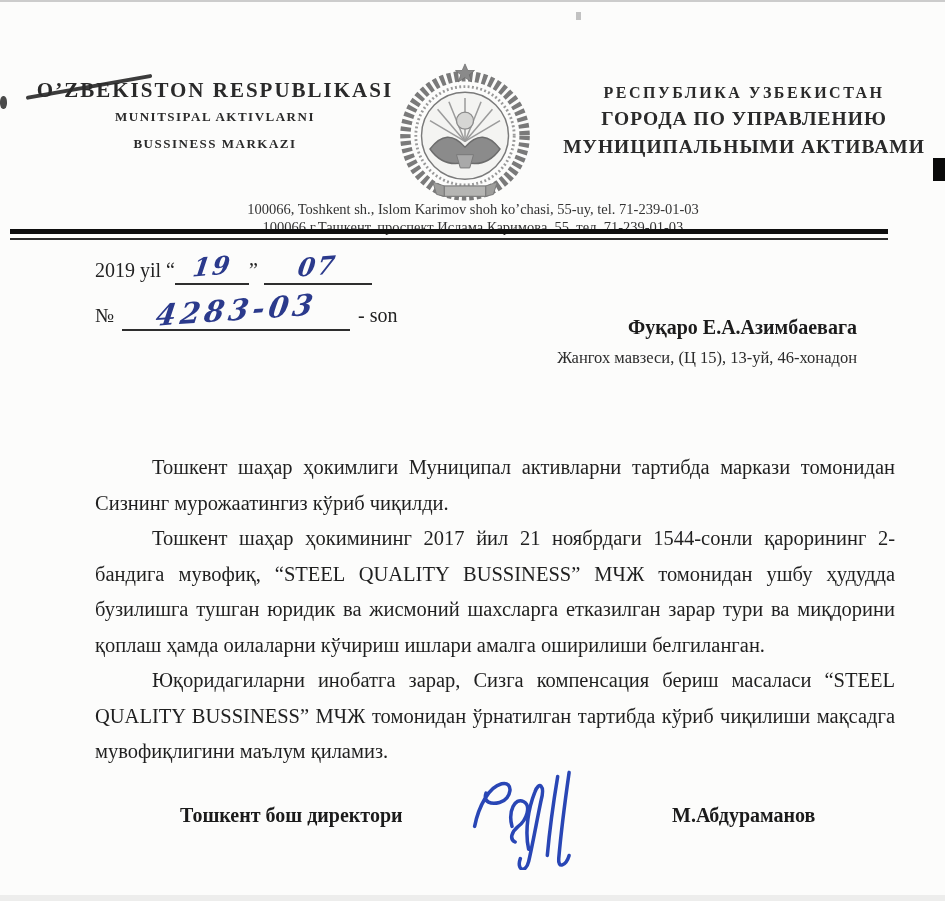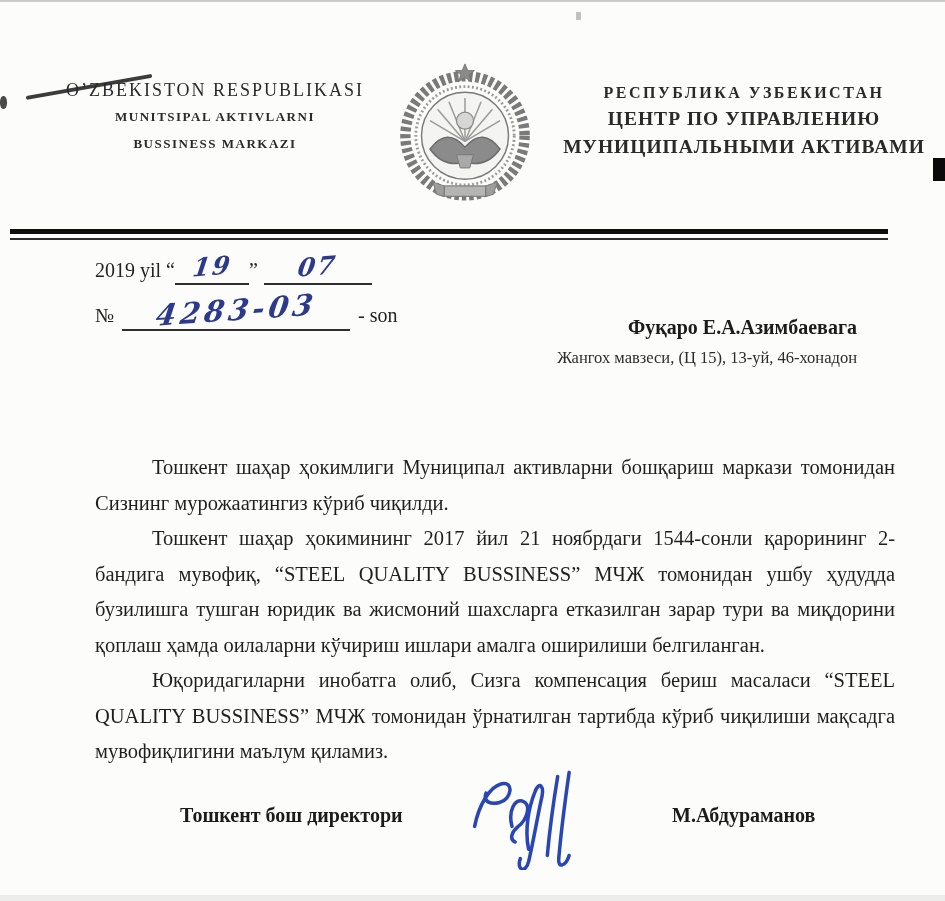--- a/index.html
+++ b/index.html
@@ -12,21 +12,21 @@
   .top-edge { position:absolute; left:0; top:0; width:945px; height:2px; background:#cccccc; }
   .speck { position:absolute; left:576px; top:12px; width:5px; height:8px; background:#c2c2c2; }
   .pen-stroke { position:absolute; left:26px; top:96px; width:128px; height:4px;
     background:#3c3c3c; border-radius:2px; transform:rotate(-10deg); transform-origin:left center; }
   .blob-left { position:absolute; left:0; top:96px; width:7px; height:13px; background:#4a4a4a; border-radius:45%; }
   .mark-right { position:absolute; left:933px; top:158px; width:12px; height:23px; background:#0a0a0a; }
   .bottom-band { position:absolute; left:0; bottom:0; width:945px; height:6px; background:#ededec; }
 
   
   .lh-left { position:absolute; left:36px; top:78px; width:358px; text-align:center; color:#2a2a2a; }
-  .lh-left .l1 { font-size:18px; font-weight:400; letter-spacing:2px; line-height:25px; white-space:nowrap; }
+  .lh-left .l1 { font-size:21px; font-weight:700; letter-spacing:2px; line-height:25px; white-space:nowrap; }
   .lh-left .l2 { font-size:13px;  font-weight:800; letter-spacing:1.5px; line-height:27px; white-space:nowrap; }
   .lh-right { position:absolute; left:548px; top:80px; width:392px; text-align:center; color:#2a2a2a; }
   .lh-right .l1 { font-size:16px; font-weight:700; letter-spacing:2.5px; line-height:25px; white-space:nowrap; }
   .lh-right .l2 { font-size:19.5px; font-weight:800; letter-spacing:1px; line-height:28px; white-space:nowrap; }
   .emblem { position:absolute; left:394px; top:62px; width:142px; height:140px; }
 
   .addr { position:absolute; left:58px; top:200px; width:830px; text-align:center;
           font-size:14.5px; line-height:18px; color:#333; }
   .rule-thick { position:absolute; left:10px; top:229px; width:878px; height:5px; background:#0e0e0e; }
   .rule-thin  { position:absolute; left:10px; top:238px; width:878px; height:2px; background:#2b2b2b; }
@@ -94,46 +94,50 @@
       <path d="M66,98 L84,98 L80,112 L70,112 Z" fill="#a9a9a9" stroke="#787878" stroke-width="1"></path>
       <polygon points="75,2 78,9 85,9 79.5,13.5 82,21 75,16.5 68,21 70.5,13.5 65,9 72,9" fill="#8a8a8a" stroke="#6c6c6c" stroke-width="0.8"></polygon>
       <rect x="53" y="131" width="44" height="11" fill="#b5b5b3" stroke="#7a7a7a" stroke-width="1.2"></rect>
       <path d="M53,131 L41,127 L45,140 L53,142 Z" fill="#9e9e9c" stroke="#7a7a7a" stroke-width="1"></path>
       <path d="M97,131 L109,127 L105,140 L97,142 Z" fill="#9e9e9c" stroke="#7a7a7a" stroke-width="1"></path>
     </svg>
   </div>
 
   <div class="lh-right">
     <div class="l1">РЕСПУБЛИКА УЗБЕКИСТАН</div>
-    <div class="l2">ЦЕНТР ПО УПРАВЛЕНИЮ</div>
+    <div class="l2">ГОРОДА ПО УПРАВЛЕНИЮ</div>
     <div class="l2">МУНИЦИПАЛЬНЫМИ АКТИВАМИ</div>
   </div>
 
+  <div class="addr">
+    <div>100066, Toshkent sh., Islom Karimov shoh ko’chasi, 55-uy, tel. 71-239-01-03</div>
+    <div>100066,г.Ташкент, проспект Ислама Каримова, 55, тел. 71-239-01-03</div>
+  </div>
 
   <div class="rule-thick"></div>
   <div class="rule-thin"></div>
 
   <div class="ref">
     <div class="ref-row">
       <span>2019 yil “</span><span class="slot slot-day"><span class="hand hand-day">19</span></span><span>”</span><span class="slot slot-month"><span class="hand hand-month">07</span></span>
     </div>
     <div class="ref-row">
       <span>№</span><span class="slot slot-num"><span class="hand hand-num">4283-03</span></span><span>- son</span>
     </div>
   </div>
 
   <div class="recipient">
     <div class="name">Фуқаро Е.А.Азимбаевага</div>
     <div class="line">Жангох мавзеси, (Ц 15), 13-уй, 46-хонадон</div>
   </div>
 
   <div class="body-text">
-    <p>Тошкент шаҳар ҳокимлиги Муниципал активларни бошқариш маркази томонидан Сизнинг  мурожаатингиз кўриб чиқилди.</p>
+    <p>Тошкент шаҳар ҳокимлиги Муниципал активларни тартибда маркази томонидан Сизнинг  мурожаатингиз кўриб чиқилди.</p>
     <p>Тошкент шаҳар ҳокимининг 2017 йил 21 ноябрдаги 1544-сонли қарорининг 2-бандига мувофиқ, “STEEL QUALITY BUSSINESS” МЧЖ томонидан ушбу ҳудудда бузилишга тушган юридик ва жисмоний шахсларга етказилган зарар тури ва миқдорини қоплаш ҳамда оилаларни кўчириш ишлари амалга оширилиши белгиланган.</p>
-    <p>Юқоридагиларни инобатга олиб, Сизга компенсация бериш масаласи “STEEL QUALITY BUSSINESS” МЧЖ томонидан ўрнатилган тартибда кўриб чиқилиши мақсадга мувофиқлигини маълум қиламиз.</p>
+    <p>Юқоридагиларни инобатга зарар, Сизга компенсация бериш масаласи “STEEL QUALITY BUSSINESS” МЧЖ томонидан ўрнатилган тартибда кўриб чиқилиши мақсадга мувофиқлигини маълум қиламиз.</p>
   </div>
 
   <div class="sig-title">Тошкент бош директори</div>
   <div class="sig-mark">
     <svg width="115" height="108" viewBox="0 0 110 104">
       <g fill="none" stroke="#2946b5" stroke-width="3.4" stroke-linecap="round">
         <path d="M6,62 C10,42 20,24 32,21 C44,18 42,36 30,39 C22,41 14,39 17,30"></path>
         <path d="M42,62 C38,47 45,34 53,38 C61,42 56,56 48,62 C42,67 39,74 45,77"></path>
         <path d="M58,84 C54,66 58,44 64,29 C68,18 74,22 70,37 C66,56 62,79 58,96 C55,108 46,104 50,93"></path>
         <path d="M86,14 C82,38 78,68 76,90"></path>

